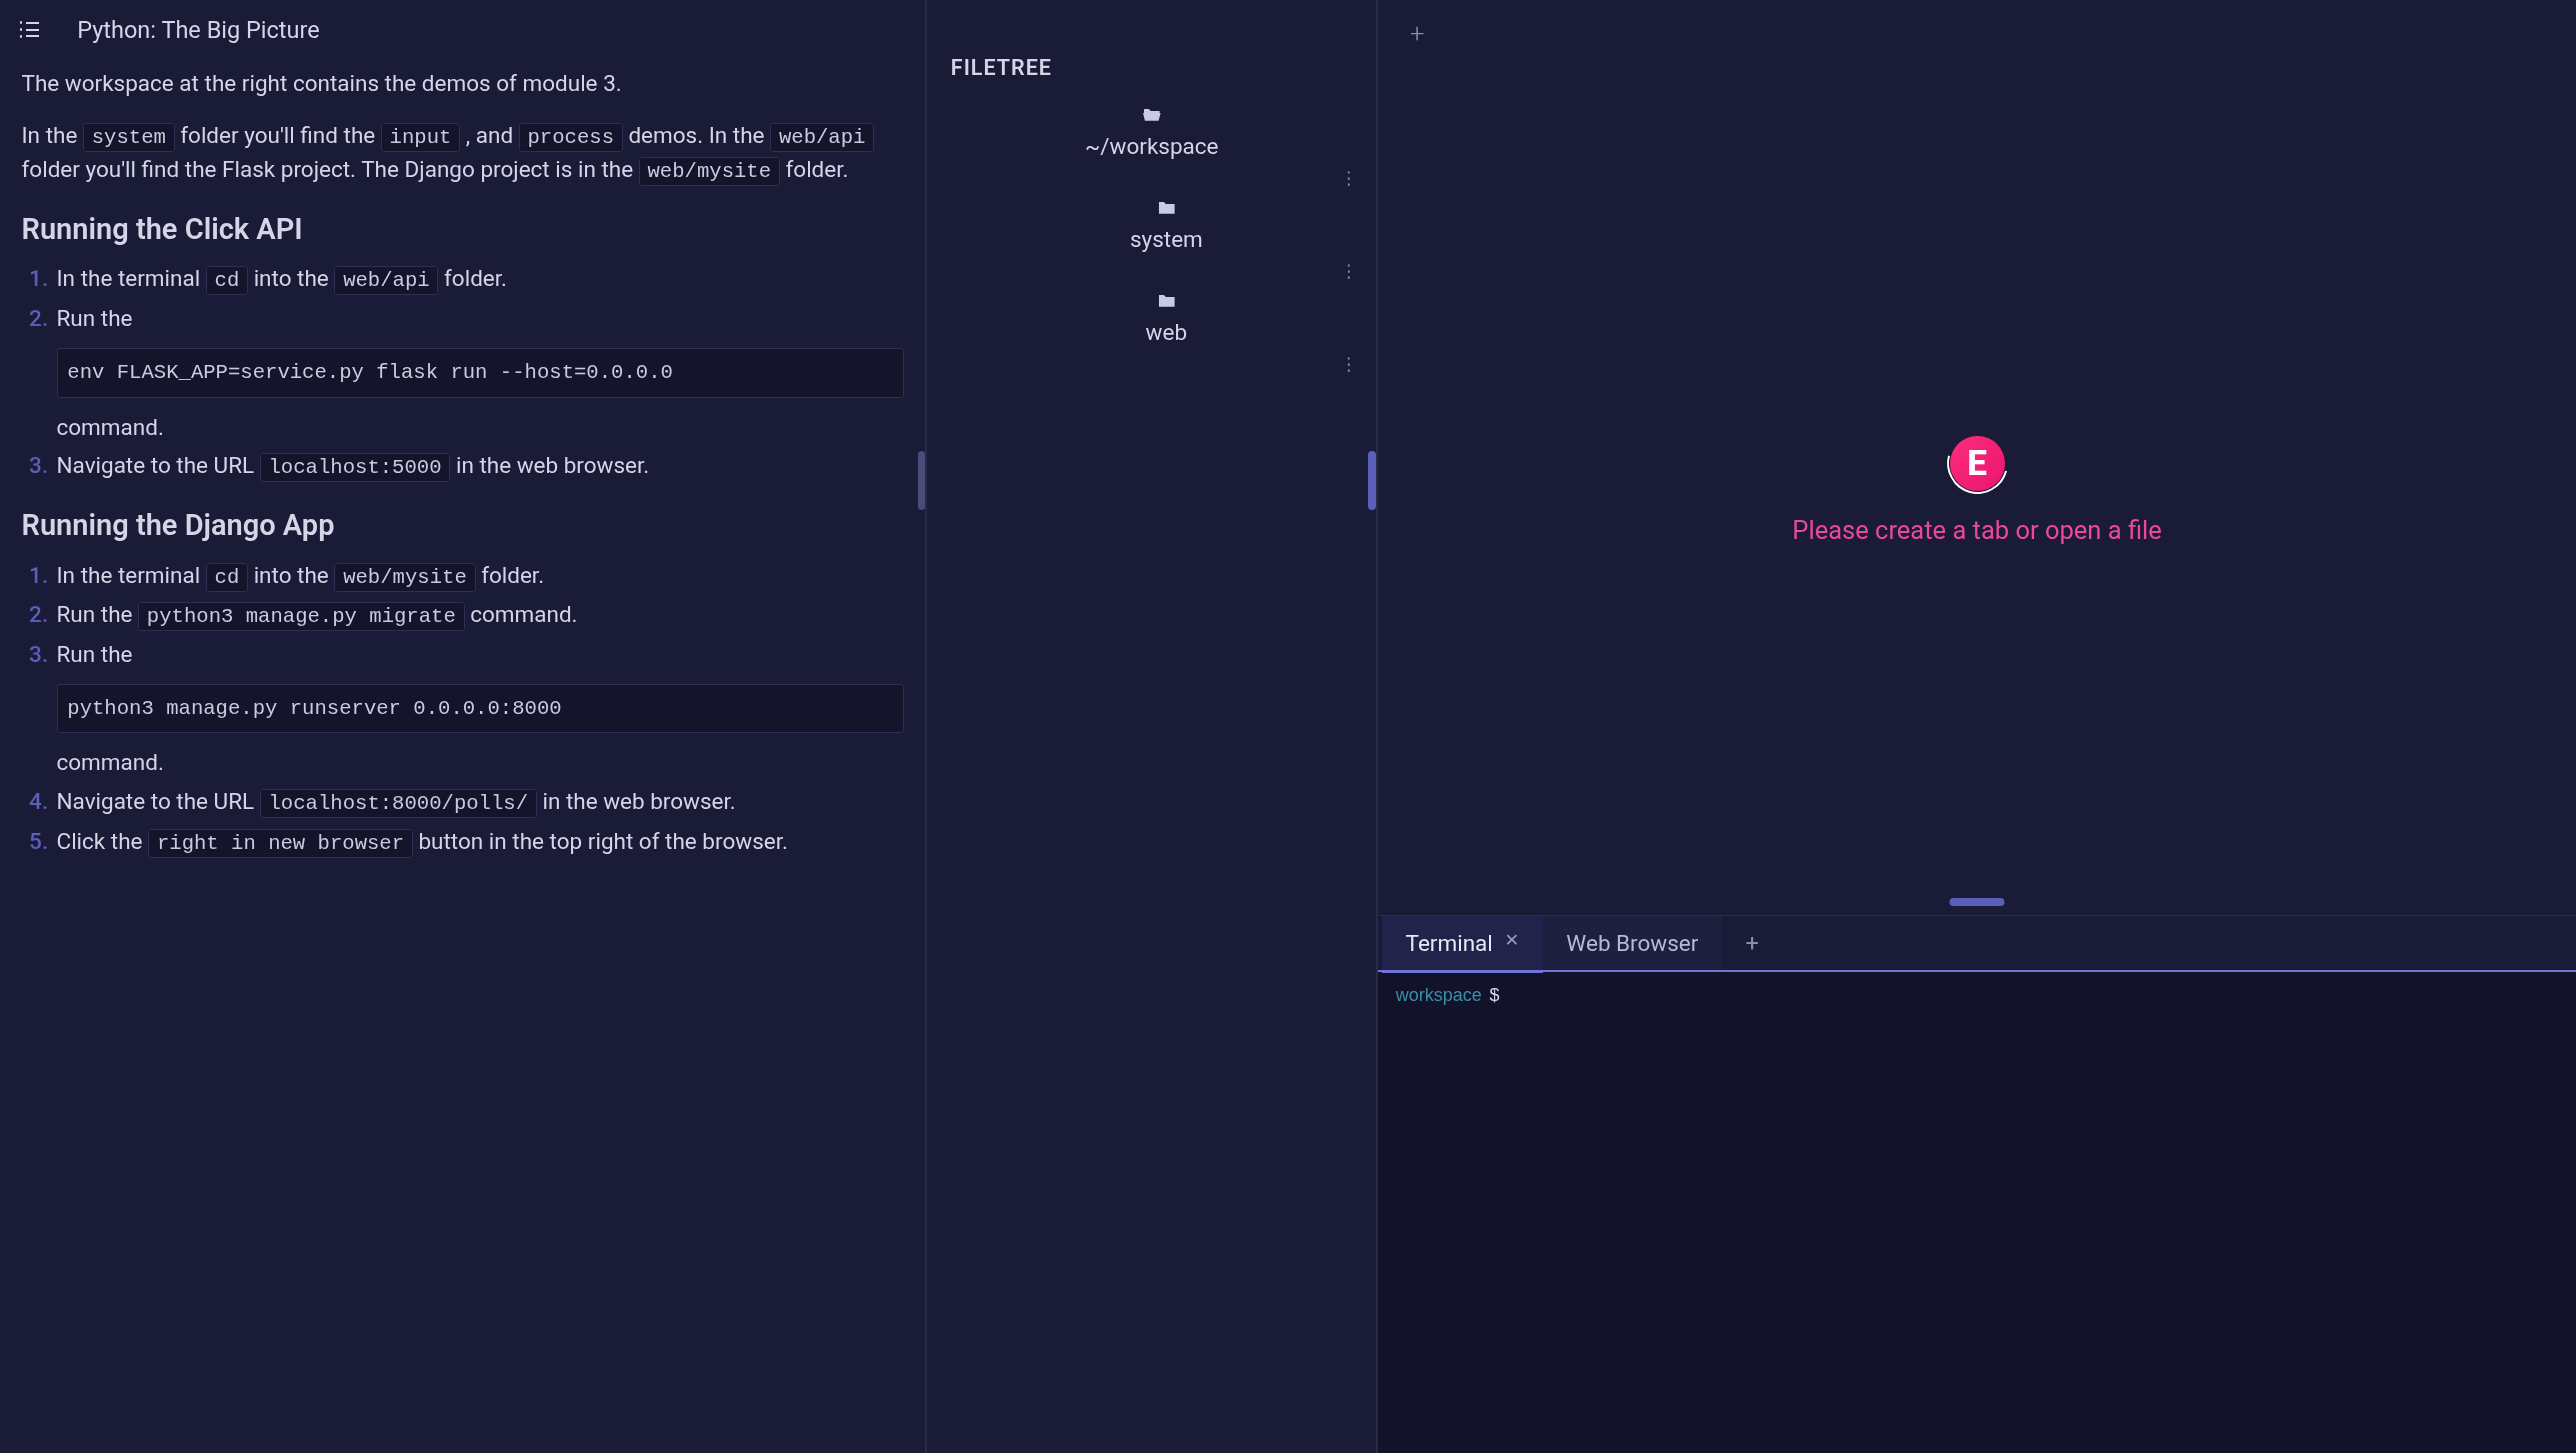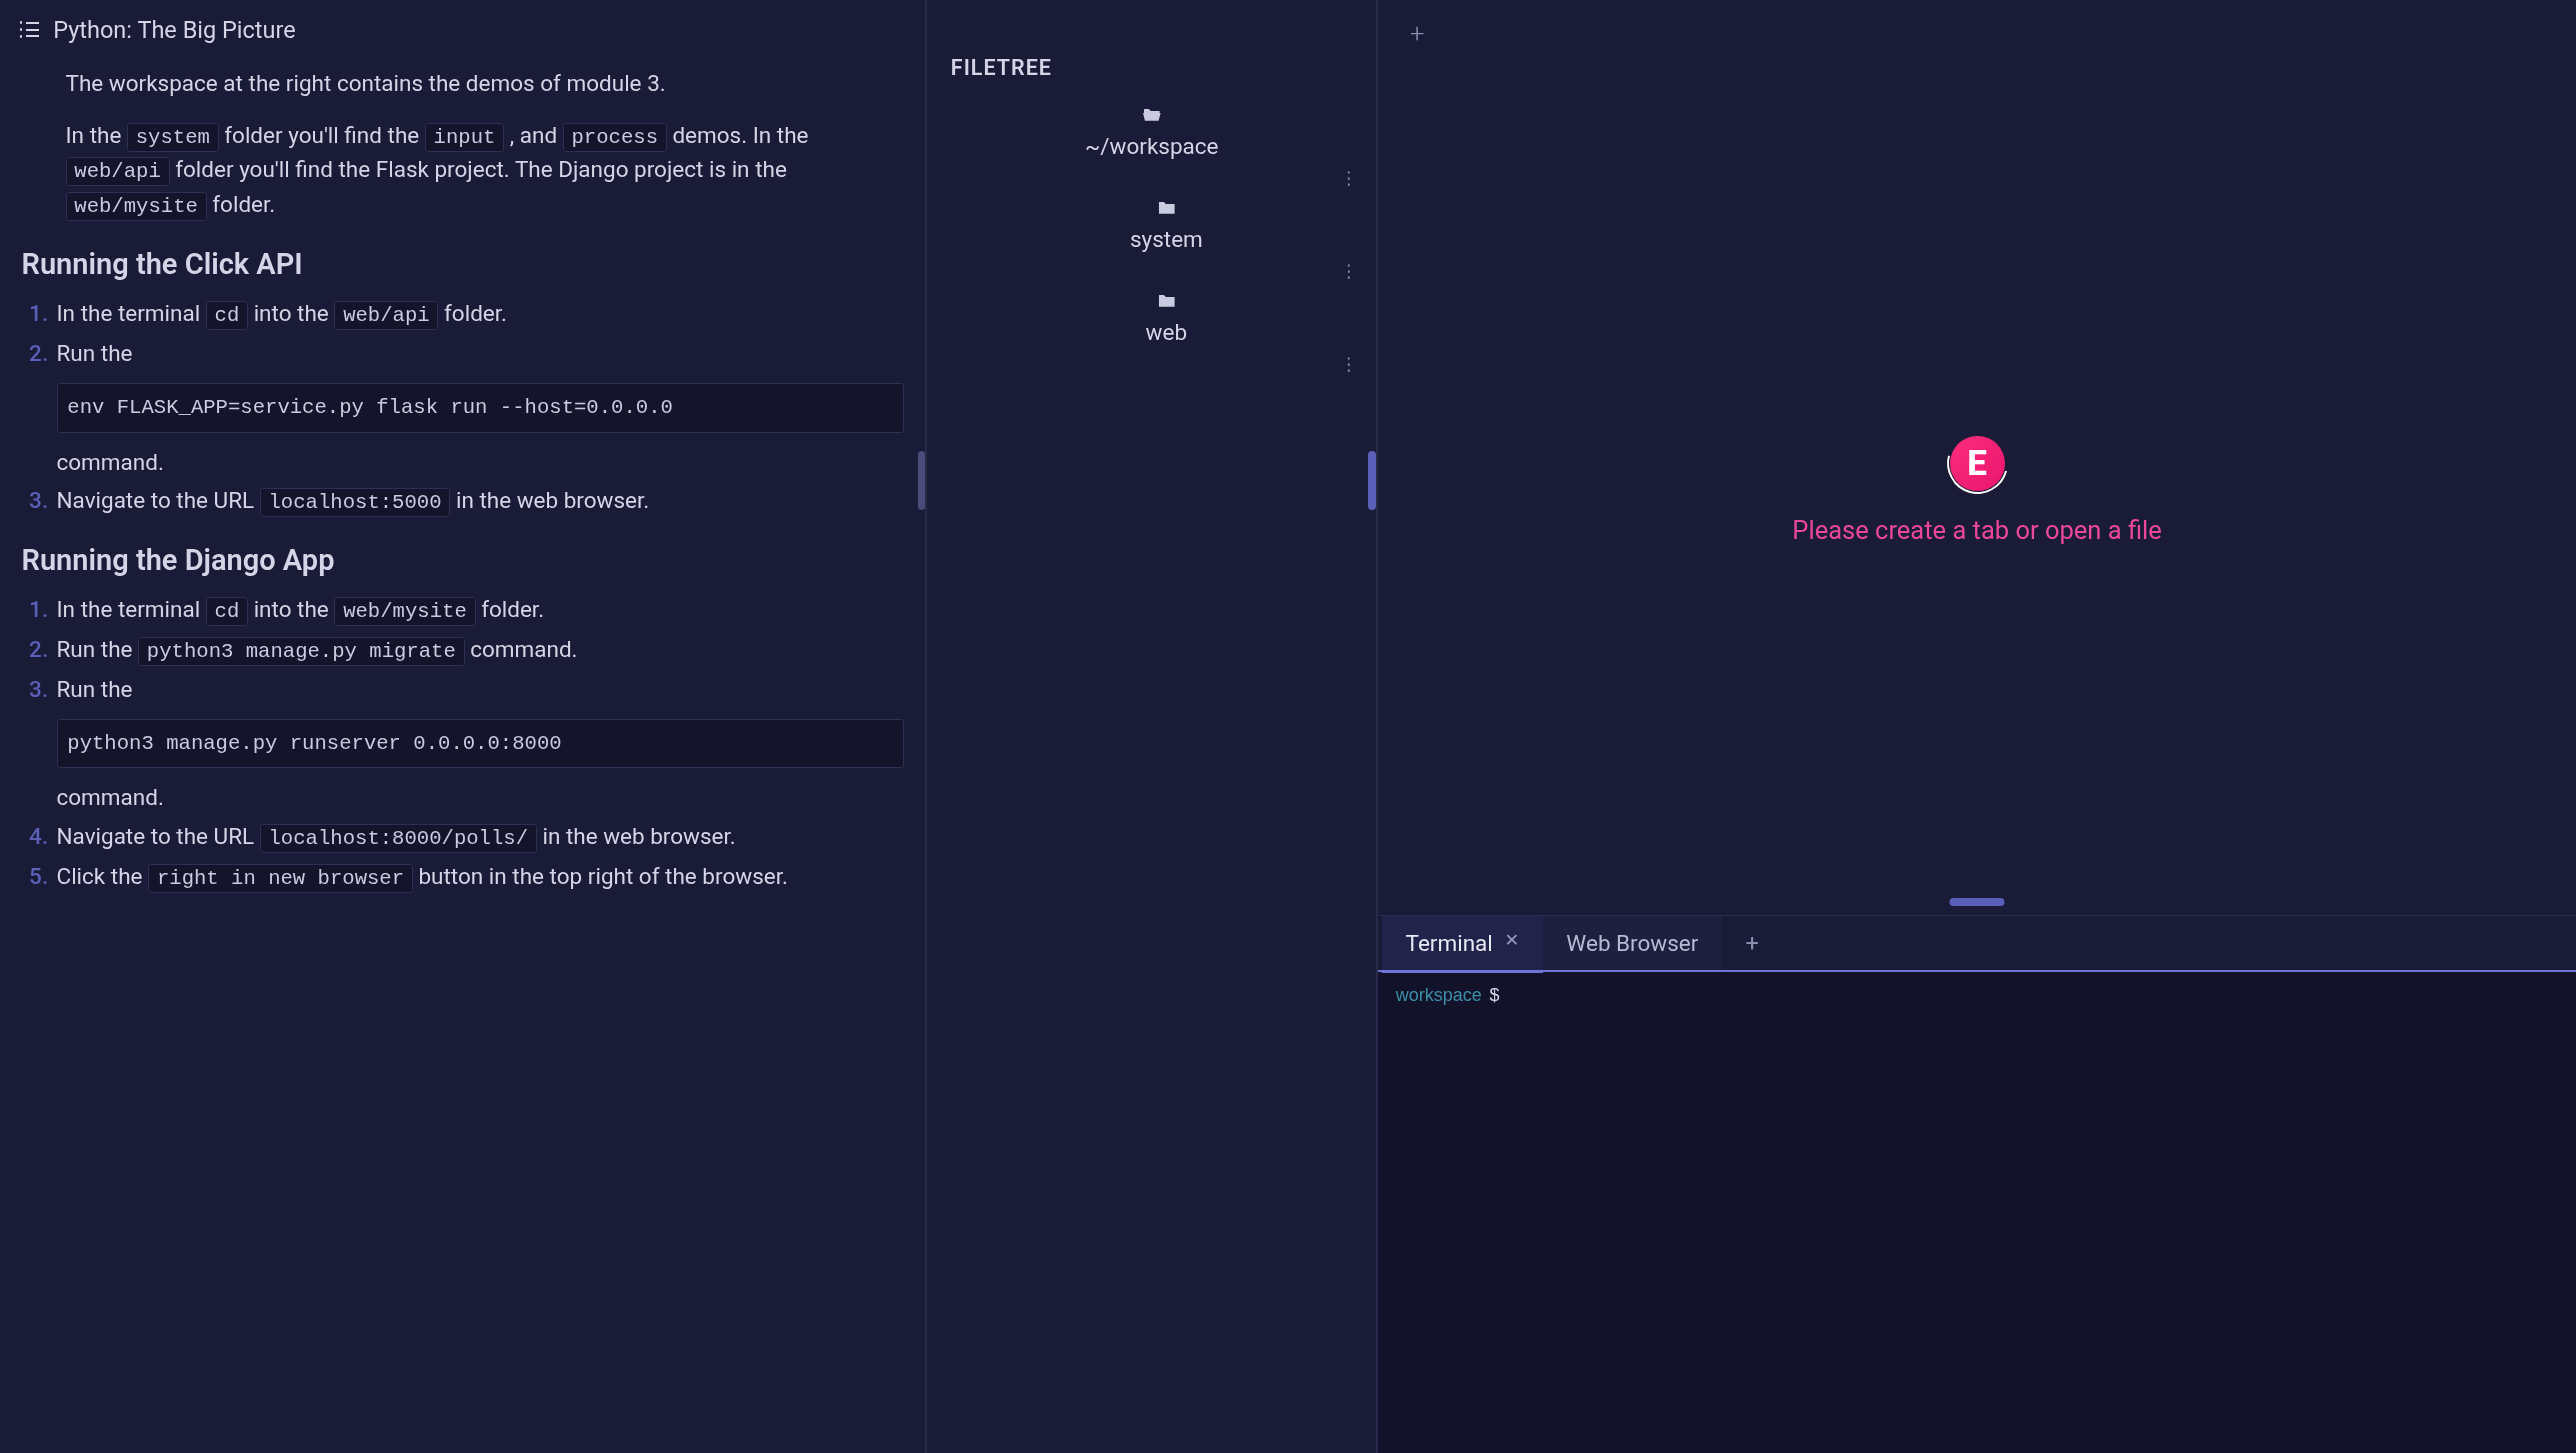--- a/index.html
+++ b/index.html
@@ -16,21 +16,21 @@
     .instructions-panel {
       width: 36%;
       border-right: 2px solid #2a2b4a;
       overflow-y: auto;
       position: relative;
     }
     .instructions-header {
       display: flex;
       align-items: center;
       padding: 15.7px 19.6px;
-      gap: 14px;
+      gap: 38px;
     }
     .list-icon {
       display: flex;
       flex-direction: column;
       gap: 3.9px;
       width: 19.6px;
     }
     .list-icon span {
       display: flex;
       align-items: center;
@@ -53,21 +53,20 @@
       font-weight: 400;
       color: #d4d6e8;
     }
     .instructions-body {
       padding: 7.8px 21.5px 39px;
     }
     .para {
       font-size: 22.5px;
       line-height: 1.5;
       margin-bottom: 17.6px;
-      margin-left: 44px;
     }
     .h2 {
       font-size: 29px;
       font-weight: 600;
       color: #d4d6e8;
       margin: 23.5px 0 15.7px;
     }
     .numbered-list {
       list-style: none;
       counter-reset: li;

